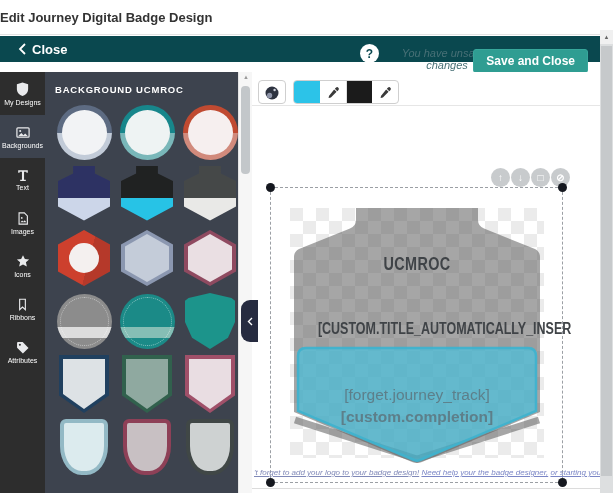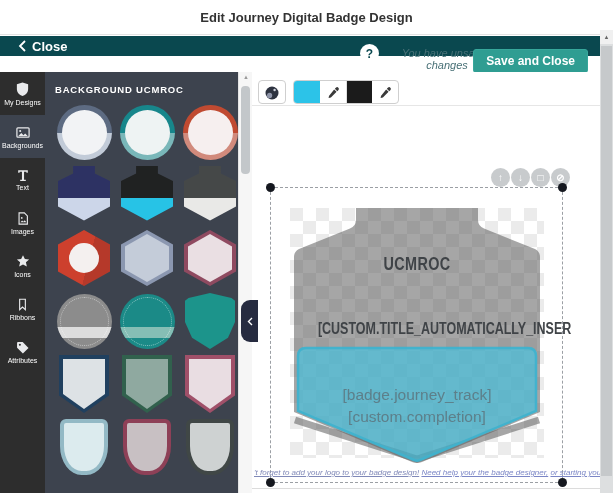--- a/index.html
+++ b/index.html
@@ -2,25 +2,25 @@
 <html><head>
 <meta charset="utf-8">
 <style>
   * { margin:0; padding:0; box-sizing:border-box; }
   html,body { width:613px; height:493px; overflow:hidden; background:#fff;
     font-family:"Liberation Sans", sans-serif; }
   body { position:relative; }
 
   
   .titlebar { position:absolute; left:0; top:0; width:613px; height:35px; background:#fff;
-    border-bottom:1px solid #e3e3e3; display:flex; align-items:center; justify-content:center; }
+    border-bottom:1px solid #e3e3e3; display:flex; align-items:center; }
   .titlebar .ttl { font-size:13px; font-weight:bold; color:#333; }
 
   
-  .actionbar { position:absolute; left:0; top:36px; width:601px; height:20px; background:#0a484f;
+  .actionbar { position:absolute; left:0; top:36px; width:601px; height:26px; background:#0a484f;
     display:flex; align-items:center; }
   .close-btn { display:flex; align-items:center; gap:6px; color:#fff; font-size:13px; font-weight:bold;
     margin-left:18px; cursor:pointer; }
   .help-circle { position:absolute; left:360px; top:8px; width:19px; height:19px; border-radius:50%;
     background:#fff; color:#0a484f; font-size:12px; font-weight:bold; display:flex; align-items:center;
     justify-content:center; cursor:pointer; }
   .unsaved { position:absolute; left:388px; top:11px; width:118px; font-size:11px; font-style:italic;
     color:#48707ا6; color:#487076; text-align:center; }
   .save-btn { position:absolute; right:13px; top:6px; height:24px; padding:0 12px; background:#2f9d92;
     border:1px solid #37a79b; border-radius:3px; color:#fff; font-size:12px; font-weight:bold;
@@ -85,21 +85,21 @@
   .layer-btns { position:absolute; left:239px; top:96px; display:flex; gap:1px; }
   .layer-btn { width:19px; height:19px; border-radius:50%; background:#c8cbcd; color:#fff;
     font-size:10px; font-weight:bold; display:flex; align-items:center; justify-content:center; cursor:pointer; }
 
   .badge-svg { position:absolute; left:38px; top:136px; }
   .badge-text { position:absolute; left:38px; width:254px; text-align:center; white-space:nowrap;
     color:#3f4347; font-weight:bold; }
   .bt-org { top:182px; font-size:18px; letter-spacing:.5px; transform:scaleX(.8); }
   .bt-title { top:248px; font-size:16px; transform:scaleX(.78); }
   .bt-track { top:314px; font-size:15.5px; font-weight:normal; color:#5d7f8a; }
-  .bt-comp { top:336px; font-size:15.5px; font-weight:normal; color:#5d7f8a; }
+  .bt-comp { top:336px; font-size:15.5px; font-weight:bold; color:#5d7f8a; }
 
   .canvas-footer { position:absolute; left:2px; top:396px; white-space:nowrap; font-size:8px;
     font-style:italic; color:#8089b8; }
   .canvas-footer a { color:#7b86c6; text-decoration:underline; cursor:pointer; }
   .canvas-footer .note { text-decoration:underline; }
   .canvas-bottomline { position:absolute; left:0; top:416px; width:348px; border-top:1px solid #dcdcdc; }
 
   
   .page-scroll { position:absolute; left:600px; top:30px; width:13px; height:463px; background:#dddfe0; }
   .page-scroll .arr { position:absolute; left:0; top:0; width:13px; height:14px; background:#f0f0f0;
@@ -339,21 +339,21 @@
       </pattern>
     </defs>
     <rect x="0" y="0" width="254" height="250" fill="url(#chk)"></rect>
     <path d="M66 0 H188 V12 Q188 18 194 20.5 L245 41 Q250 43.5 250 49 V204 L132 254 Q127 256.2 122 254 L4 204 V49 Q4 43.5 9 41 L60 20.5 Q66 18 66 12 Z" fill="rgba(96,96,96,0.56)"></path>
     <path d="M5 212 L127 251 L249 212" fill="none" stroke="rgba(96,96,96,0.56)" stroke-width="7"></path>
     <path d="M16 140 H238 Q246 140 246 148 V203 L130 252 Q127 253.4 124 252 L8 203 V148 Q8 140 16 140 Z" fill="rgba(56,198,232,0.6)" stroke="rgba(63,178,205,0.95)" stroke-width="2.5"></path>
   </svg>
 
   <div class="badge-text bt-org">UCMROC</div>
   <div class="badge-text bt-title">[CUSTOM.TITLE_AUTOMATICALLY_INSER</div>
-  <div class="badge-text bt-track">[badge.journey_track]</div>
+  <div class="badge-text bt-track">[forget.journey_track]</div>
   <div class="badge-text bt-comp">[custom.completion]</div>
 
   <div class="canvas-footer">
     <span class="note">'t forget to add your logo to your badge design!</span>
     <a>Need help your the badge designer,</a>
     <a>or starting your design?</a>
   </div>
   <div class="canvas-bottomline"></div>
 </div>
 

